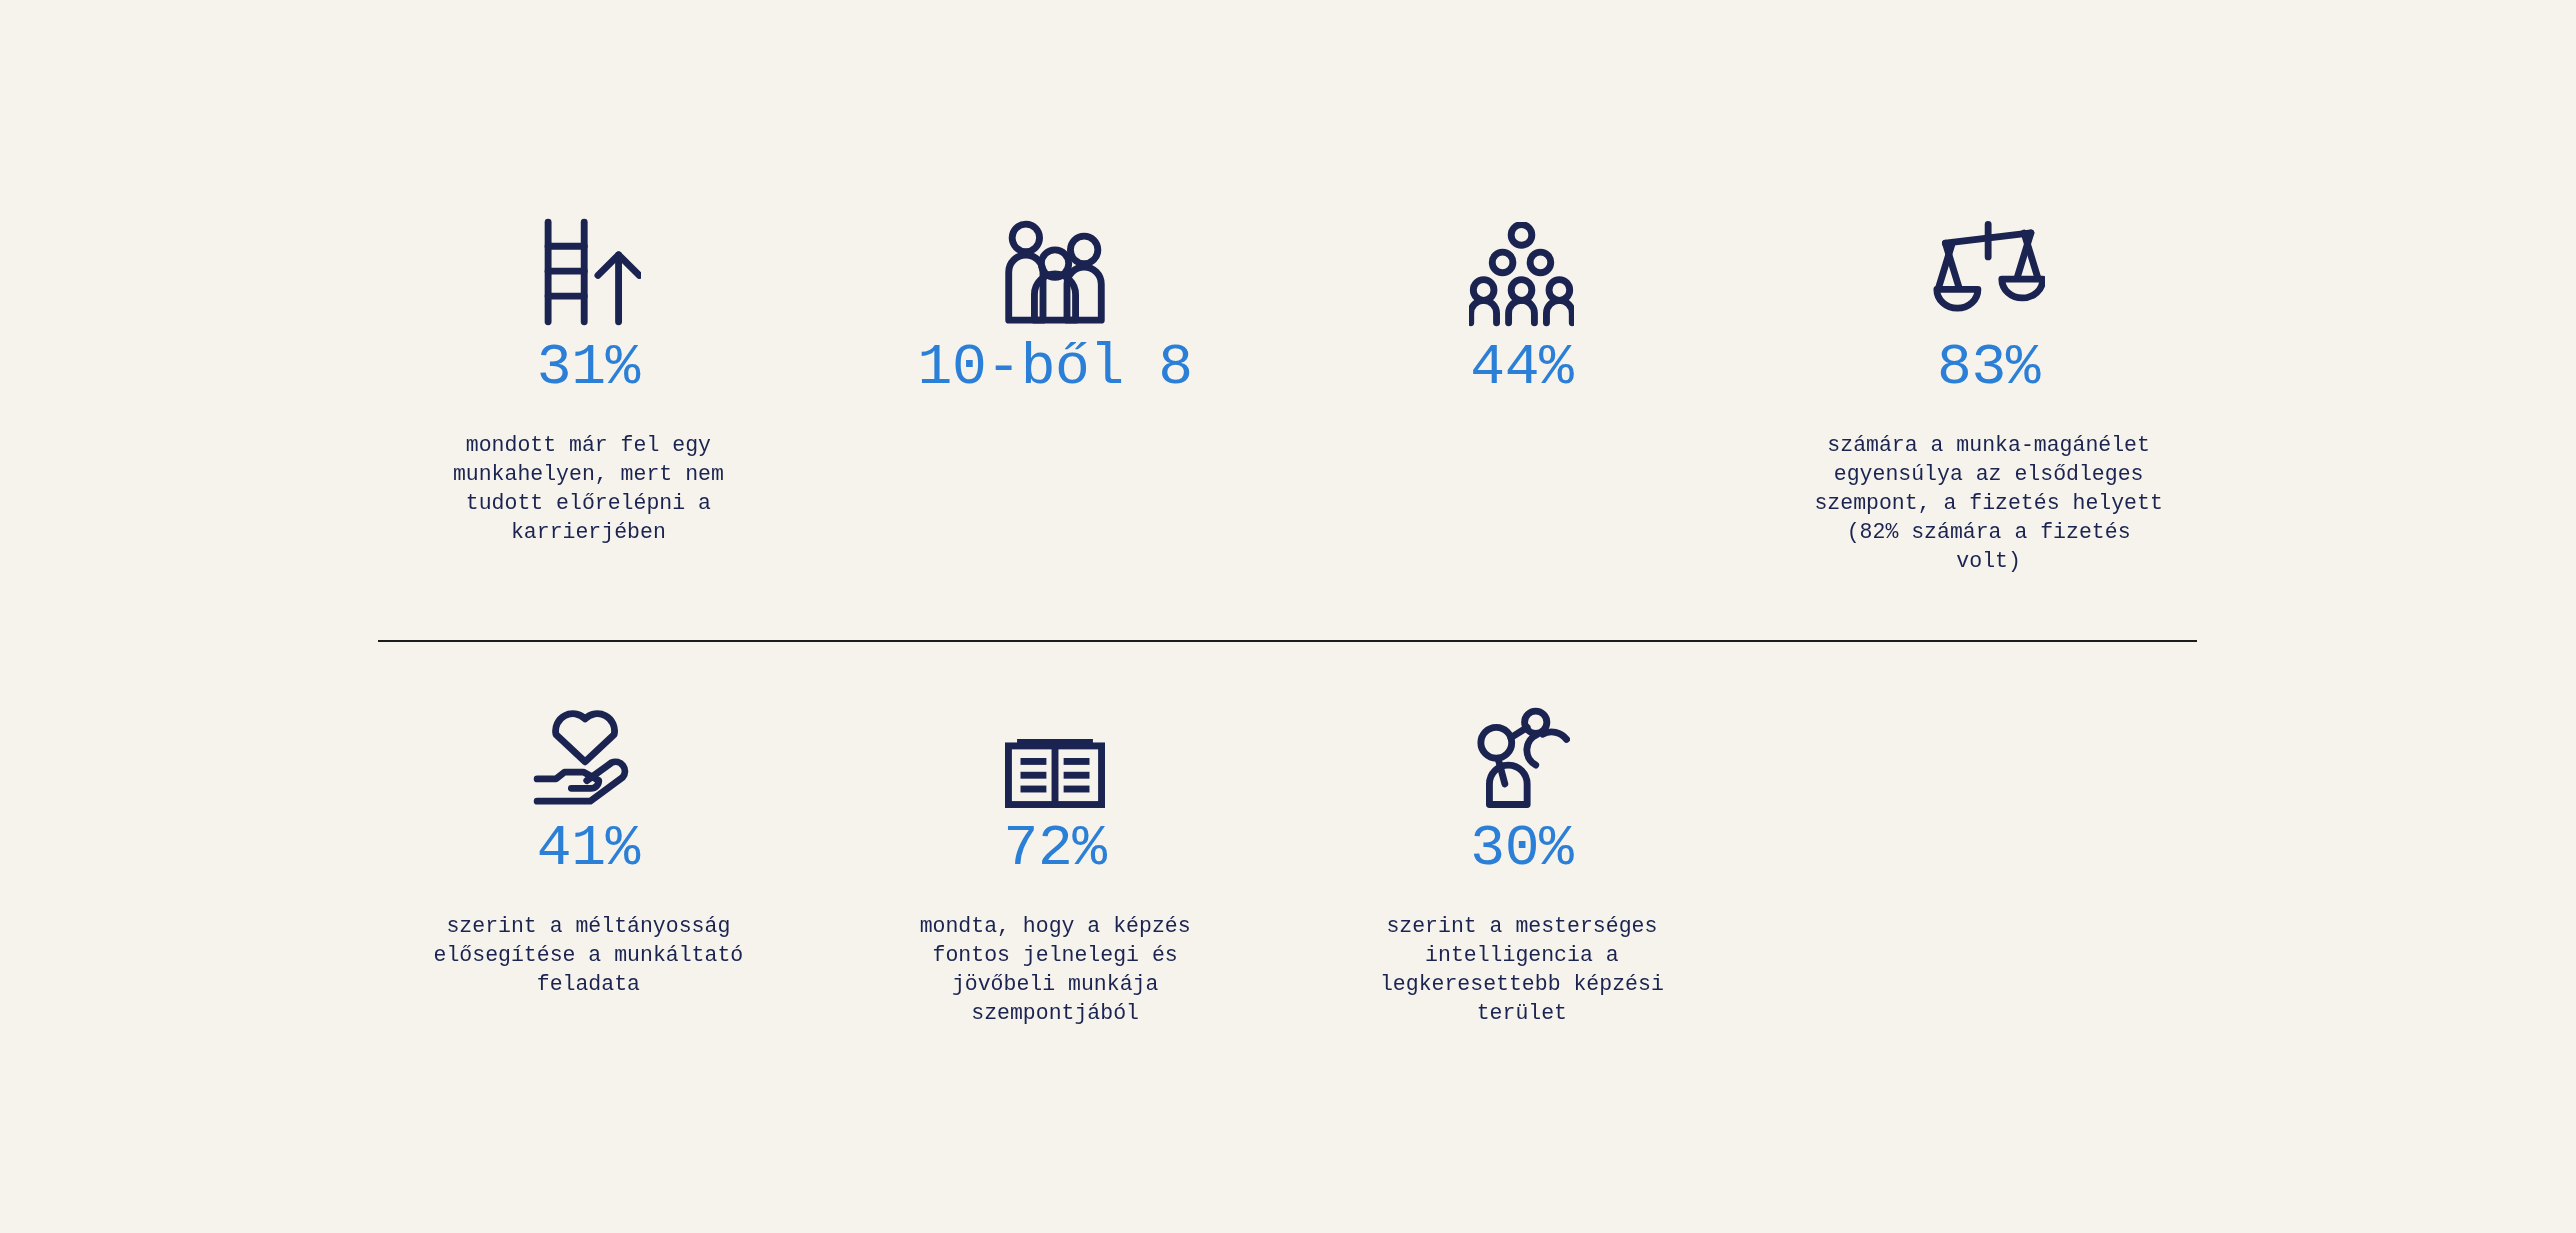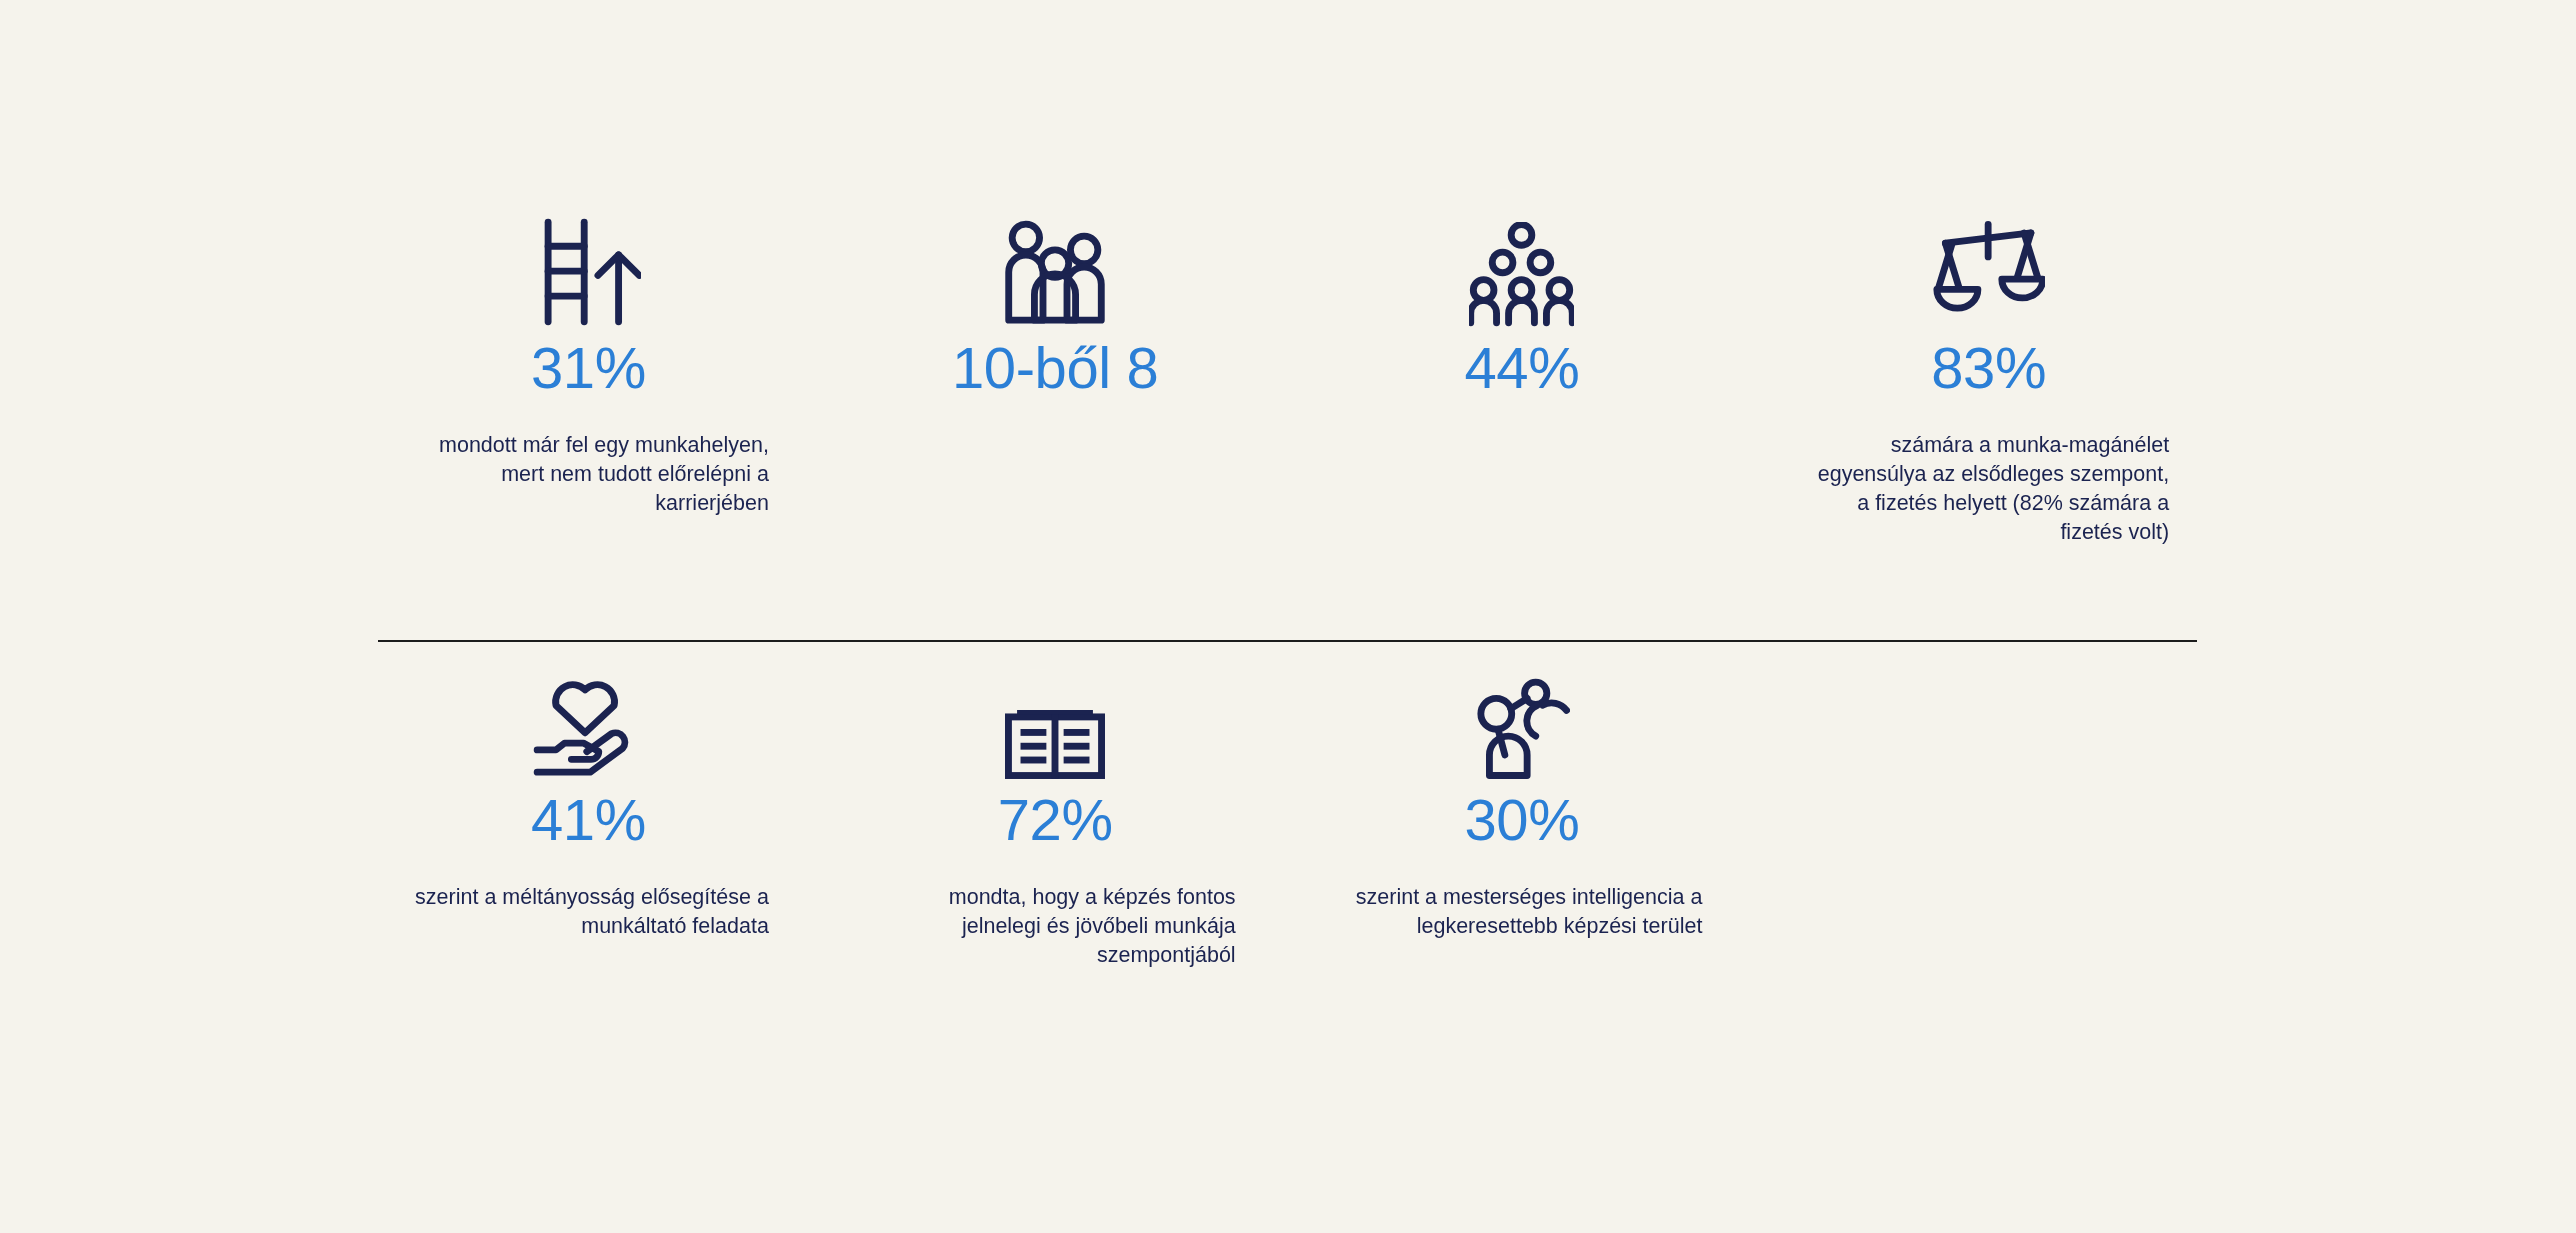--- a/index.html
+++ b/index.html
@@ -23,20 +23,21 @@
   }
 
   .stat-grid {
     position: absolute;
     left: 361px;
     top: 215px;
     width: 1855px;
     display: grid;
     grid-template-columns: repeat(4, 1fr);
     column-gap: 12px;
+    font-family: Liberation Mono, monospace;
   }
 
   .stat-card {
     display: flex;
     flex-direction: column;
     align-items: center;
     padding: 0 15.5px;
     box-sizing: border-box;
   }
 
@@ -58,21 +59,21 @@
     color: #2b7fd6;
     letter-spacing: -0.4px;
     margin-bottom: 34px;
     white-space: nowrap;
   }
 
   .stat-desc {
     font-size: 21.5px;
     line-height: 1.35;
     color: #1b2350;
-    text-align: right;
+    text-align: center;
     max-width: 361px;
   }
 
   .row-divider {
     position: absolute;
     left: 378px;
     top: 640px;
     width: 1819px;
     height: 0;
     border-top: 2.6px solid #1c1c1c;

